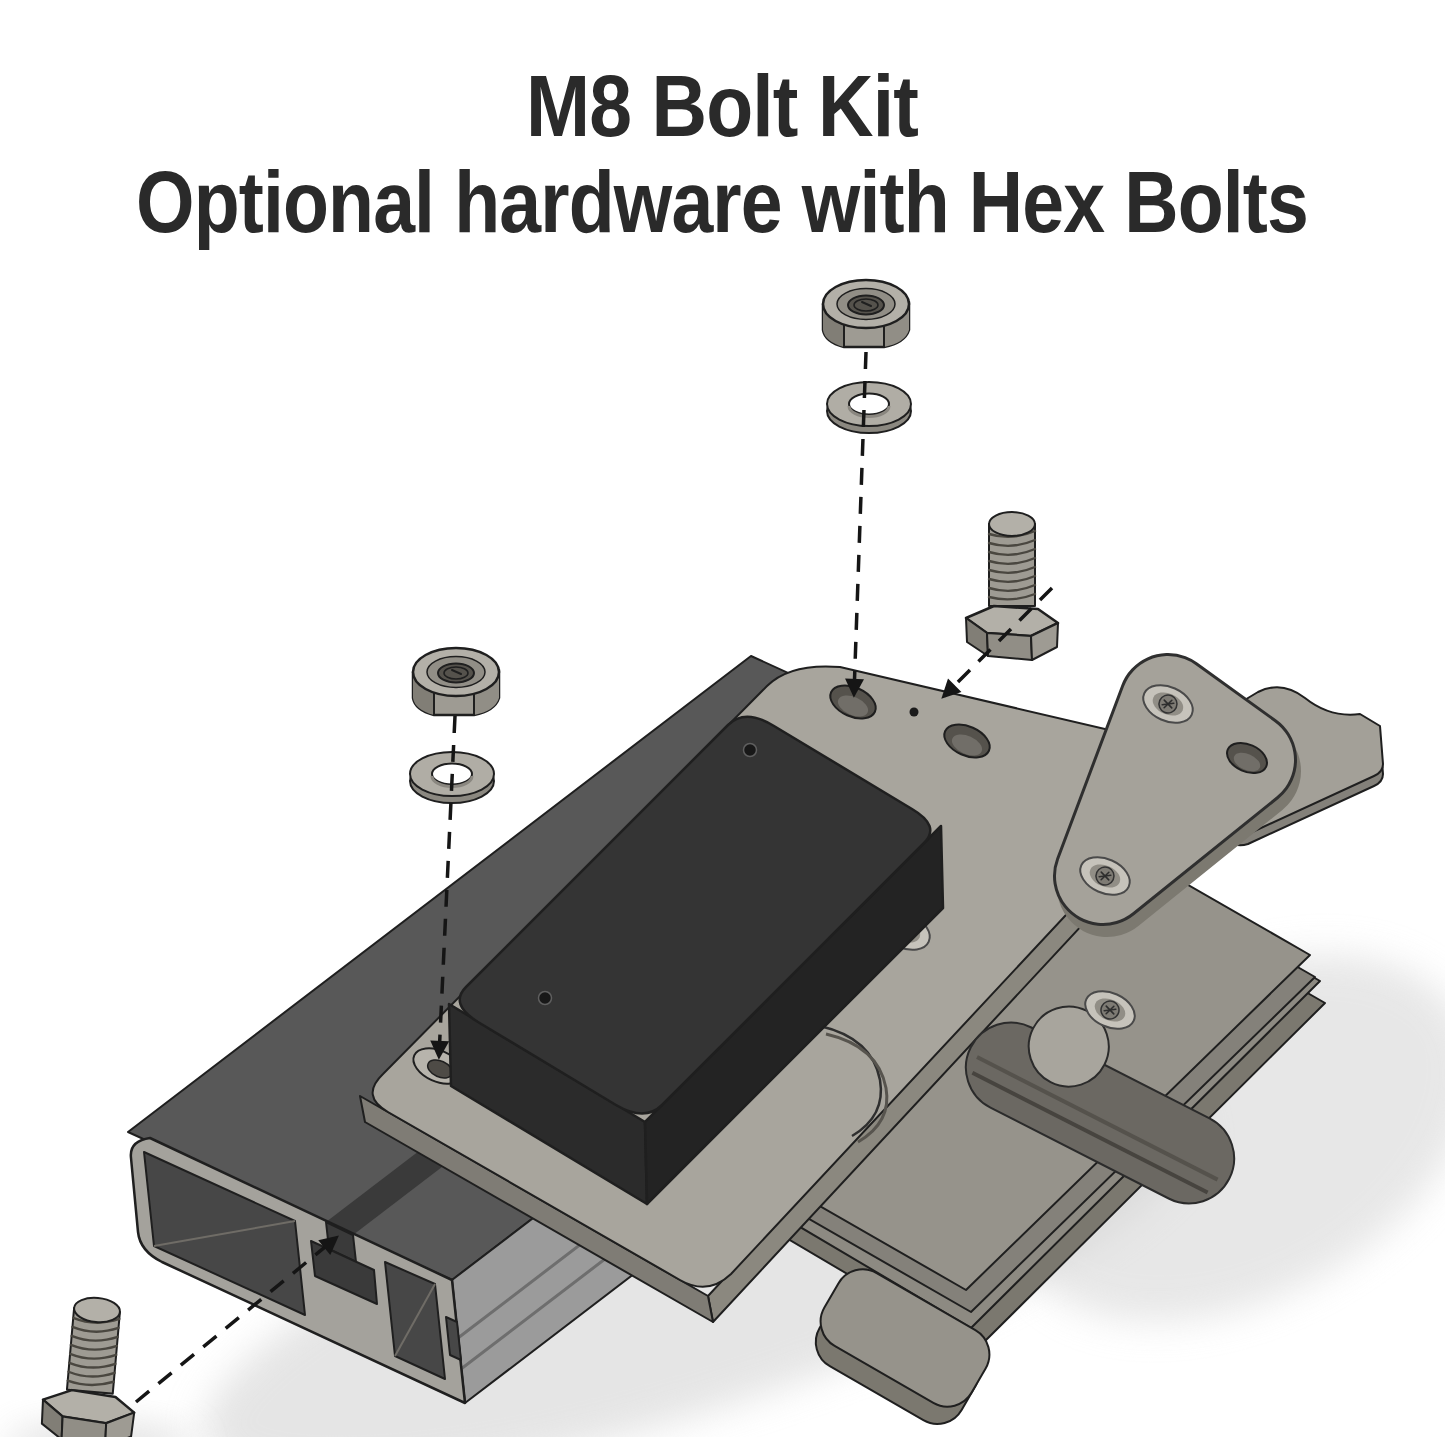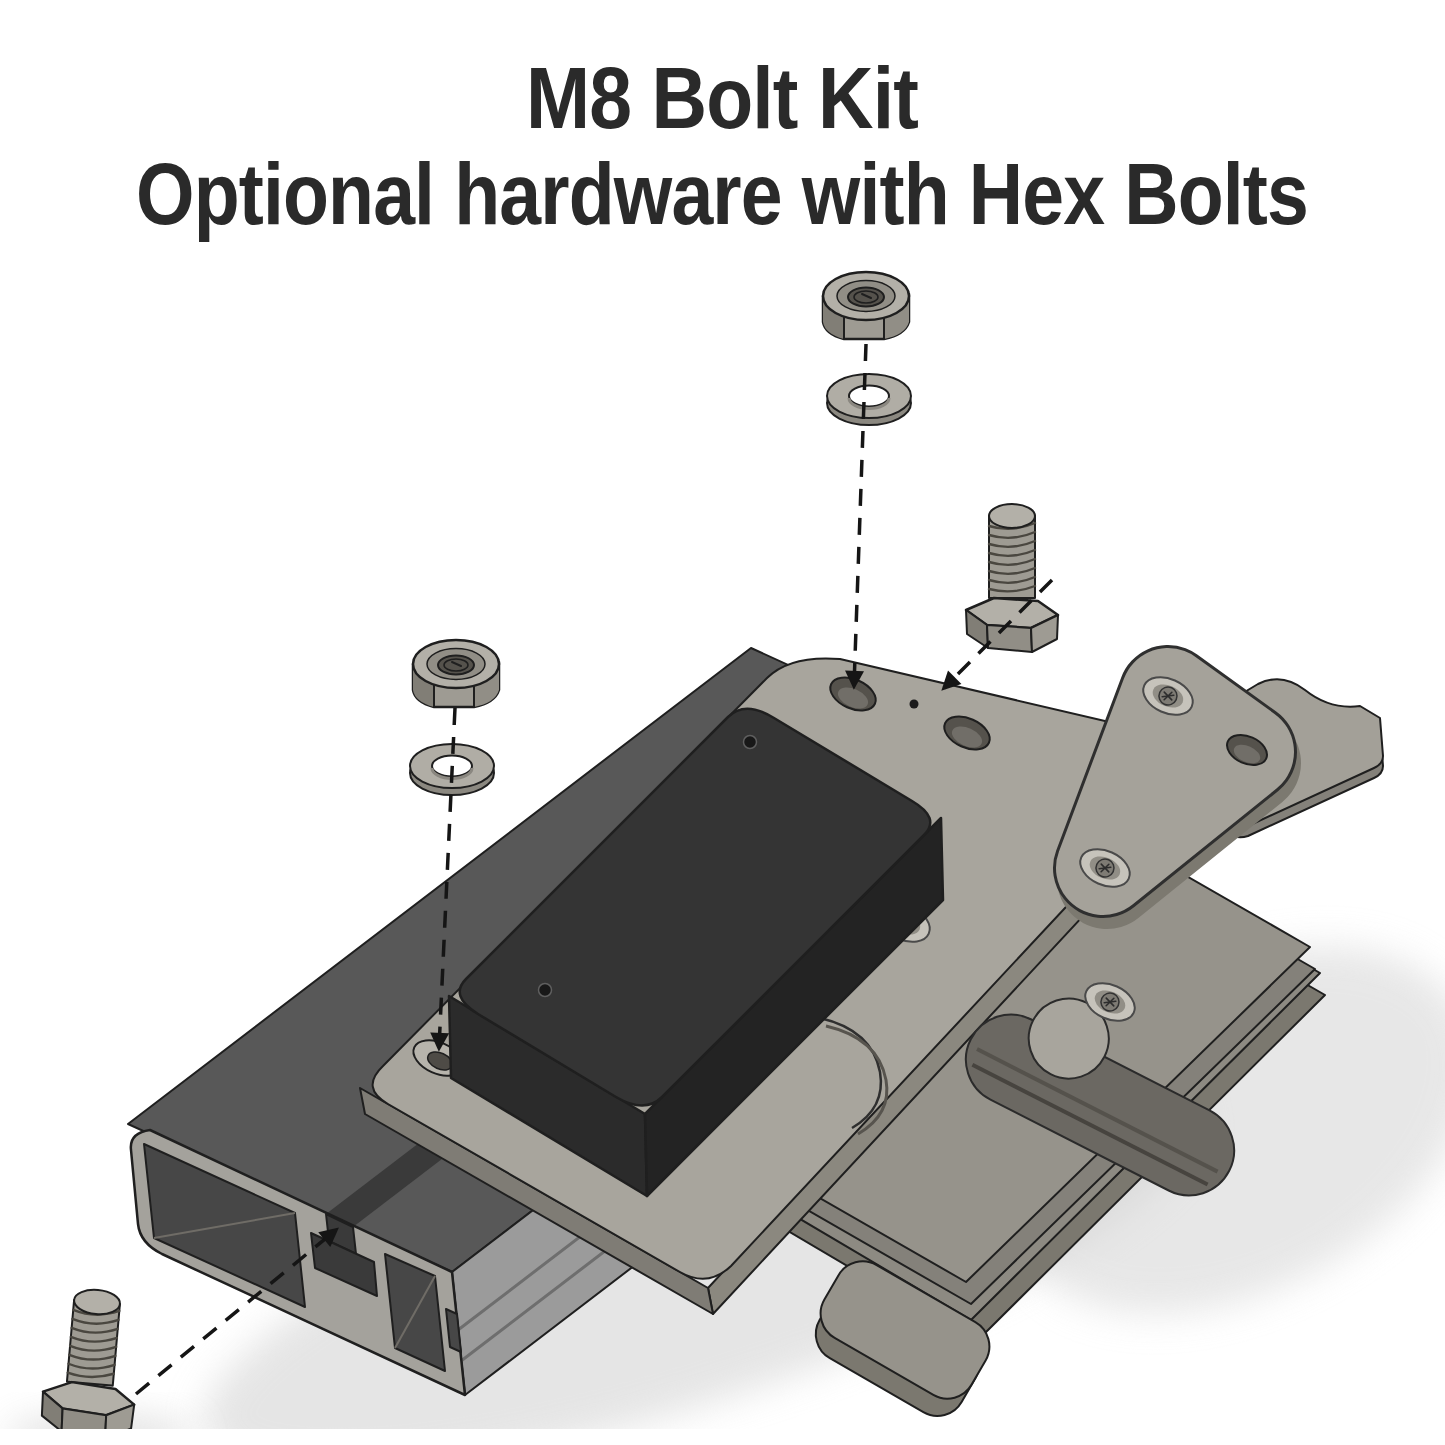--- a/index.html
+++ b/index.html
@@ -1,16 +1,16 @@
 <!DOCTYPE html>
 <html style="--background: #ffffff; --title-text: #2a2a2a; --outline: #1f1f1f; --dashed: #151515; --plate: #a8a59d; --plate-side: #7f7c75; --plate-shadowed: #93908a; --module-top: #343434; --module-front: #2b2b2b; --module-right: #232323; --rail-top: #585858; --rail-front: #9b9b9b; --rail-end: #a4a29c; --rail-cavity: #474747; --rail-groove: #3a3a3a; --stack-plate: #96938b; --stack-plate-dark: #84817a; --stack-plate-lower: #8d8a82; --wing: #a3a098; --arm: #a5a29a; --arm-side: #7c7970; --hardware: #9e9b93; --hardware-light: #b3b0a8; --hardware-mid: #918e86; --hardware-dark: #817e76; --washer-top: #b0ada5; --washer-side: #8b8880; --hole-dark: #55524c; --hole-inner: #716e68; --countersink: #b7b4ac; --countersink-center: #4e4b46; --screw-outer: #c6c3bb; --screw-inner: #7e7b74; --cutout: #6b6862; --shadow: #d4d4d4;"><head>
 <meta charset="utf-8">
 <style>
   html,body{margin:0;padding:0;background:var(--background,#fff);}
-  .page{position:relative;width:1445px;height:1429px;background:var(--background,#fff);overflow:hidden;}
+  .page{position:relative;width:1445px;height:1429px;background:var(--background,#fff);overflow:hidden;margin-top:8px;}
   svg{display:block;}
   text.title{font-family:"Liberation Sans","DejaVu Sans",sans-serif;font-weight:700;fill:var(--title-text,#2a2a2a);letter-spacing:-1px;}
   .oln{stroke:var(--outline,#222);stroke-width:2;stroke-linejoin:round;stroke-linecap:round;}
   .oln25{stroke:var(--outline,#222);stroke-width:2.5;stroke-linejoin:round;stroke-linecap:round;}
   .dash{stroke:var(--dashed,#151515);stroke-width:3.5;stroke-dasharray:17 12;fill:none;}
   .thin{stroke-width:1.5;}
 </style>
 </head>
 <body>
 

